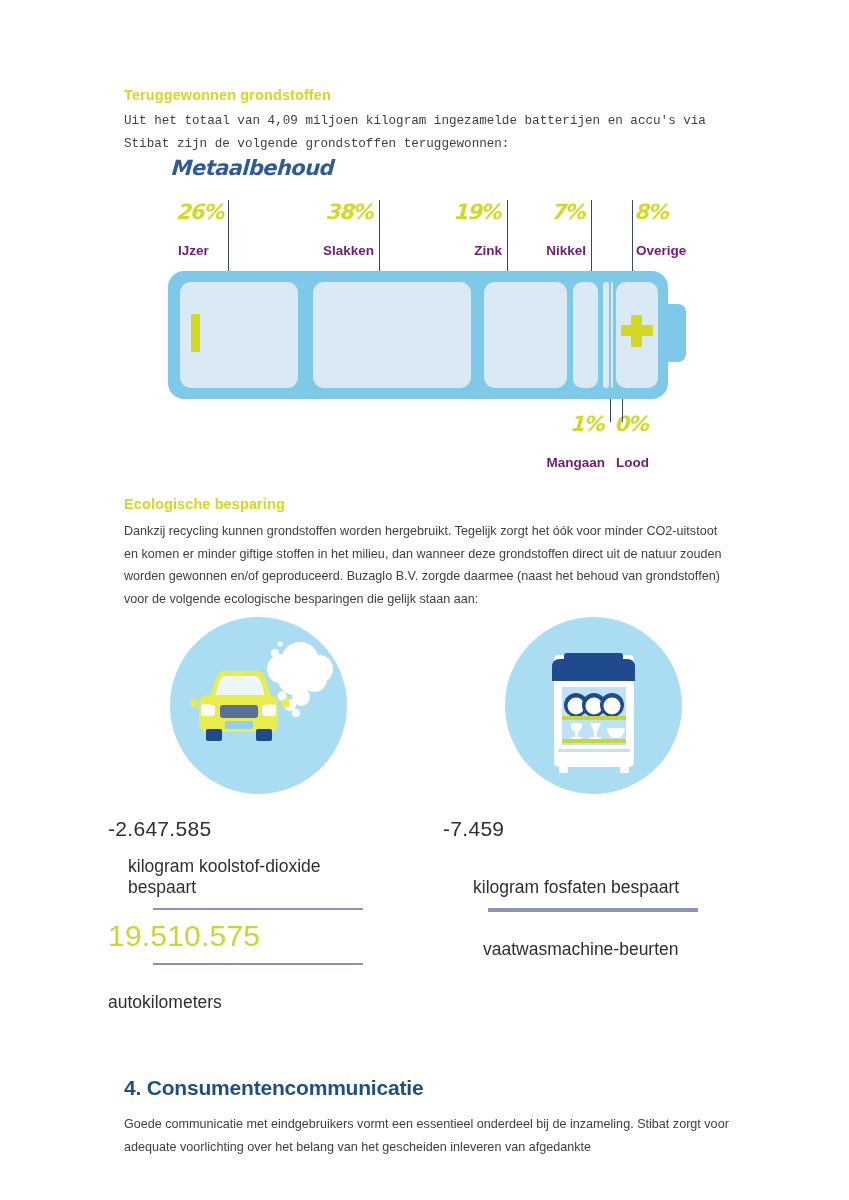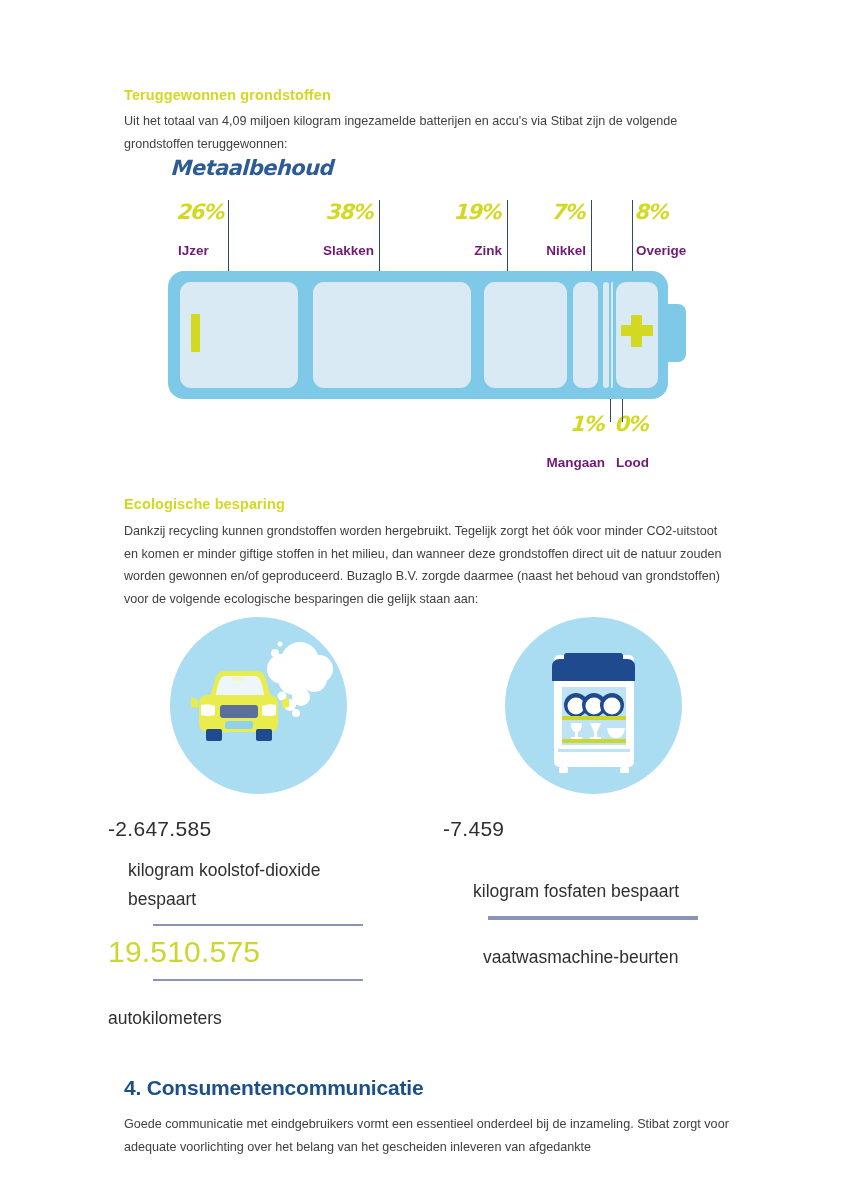--- a/index.html
+++ b/index.html
@@ -121,21 +121,21 @@
   }
   .stat-big-dark {
     font-size: 21px;
     color: #2f2f2f;
     letter-spacing: .3px;
     margin-top: 23px;
   }
   .stat-sub {
     font-size: 17.5px;
     color: #2f2f2f;
-    line-height: 29px;
+    line-height: 21px;
     margin-top: 15px;
     margin-bottom: 10px;
   }
   .rule {
     height: 2px;
     background: #8b93b7;
     margin: 0 auto;
   }
   .stat-big-yellow {
     font-size: 30px;
@@ -150,21 +150,21 @@
     margin-top: 25px;
   }
 </style>
 </head>
 <body>
 
 <div class="page">
 
   <div class="h-yellow" style="left:124px; top:87px;">Teruggewonnen grondstoffen</div>
 
-  <div class="para" style="left:124px; top:110px; width:590px;">Uit het totaal van 4,09 miljoen kilogram ingezamelde batterijen en accu's via Stibat zijn de volgende grondstoffen teruggewonnen:</div>
+  <div class="para" style="left:124px; top:110px; width:590px;font-family:Liberation Mono, monospace;">Uit het totaal van 4,09 miljoen kilogram ingezamelde batterijen en accu's via Stibat zijn de volgende grondstoffen teruggewonnen:</div>
 
   <div class="metaal-title">Metaalbehoud</div>
 
   <div class="battery-area">
 
     <div class="bat-label" style="left:178px; top:202px;">
       <span class="bat-pct">26%</span>
       <span class="bat-name">IJzer</span>
     </div>
 

